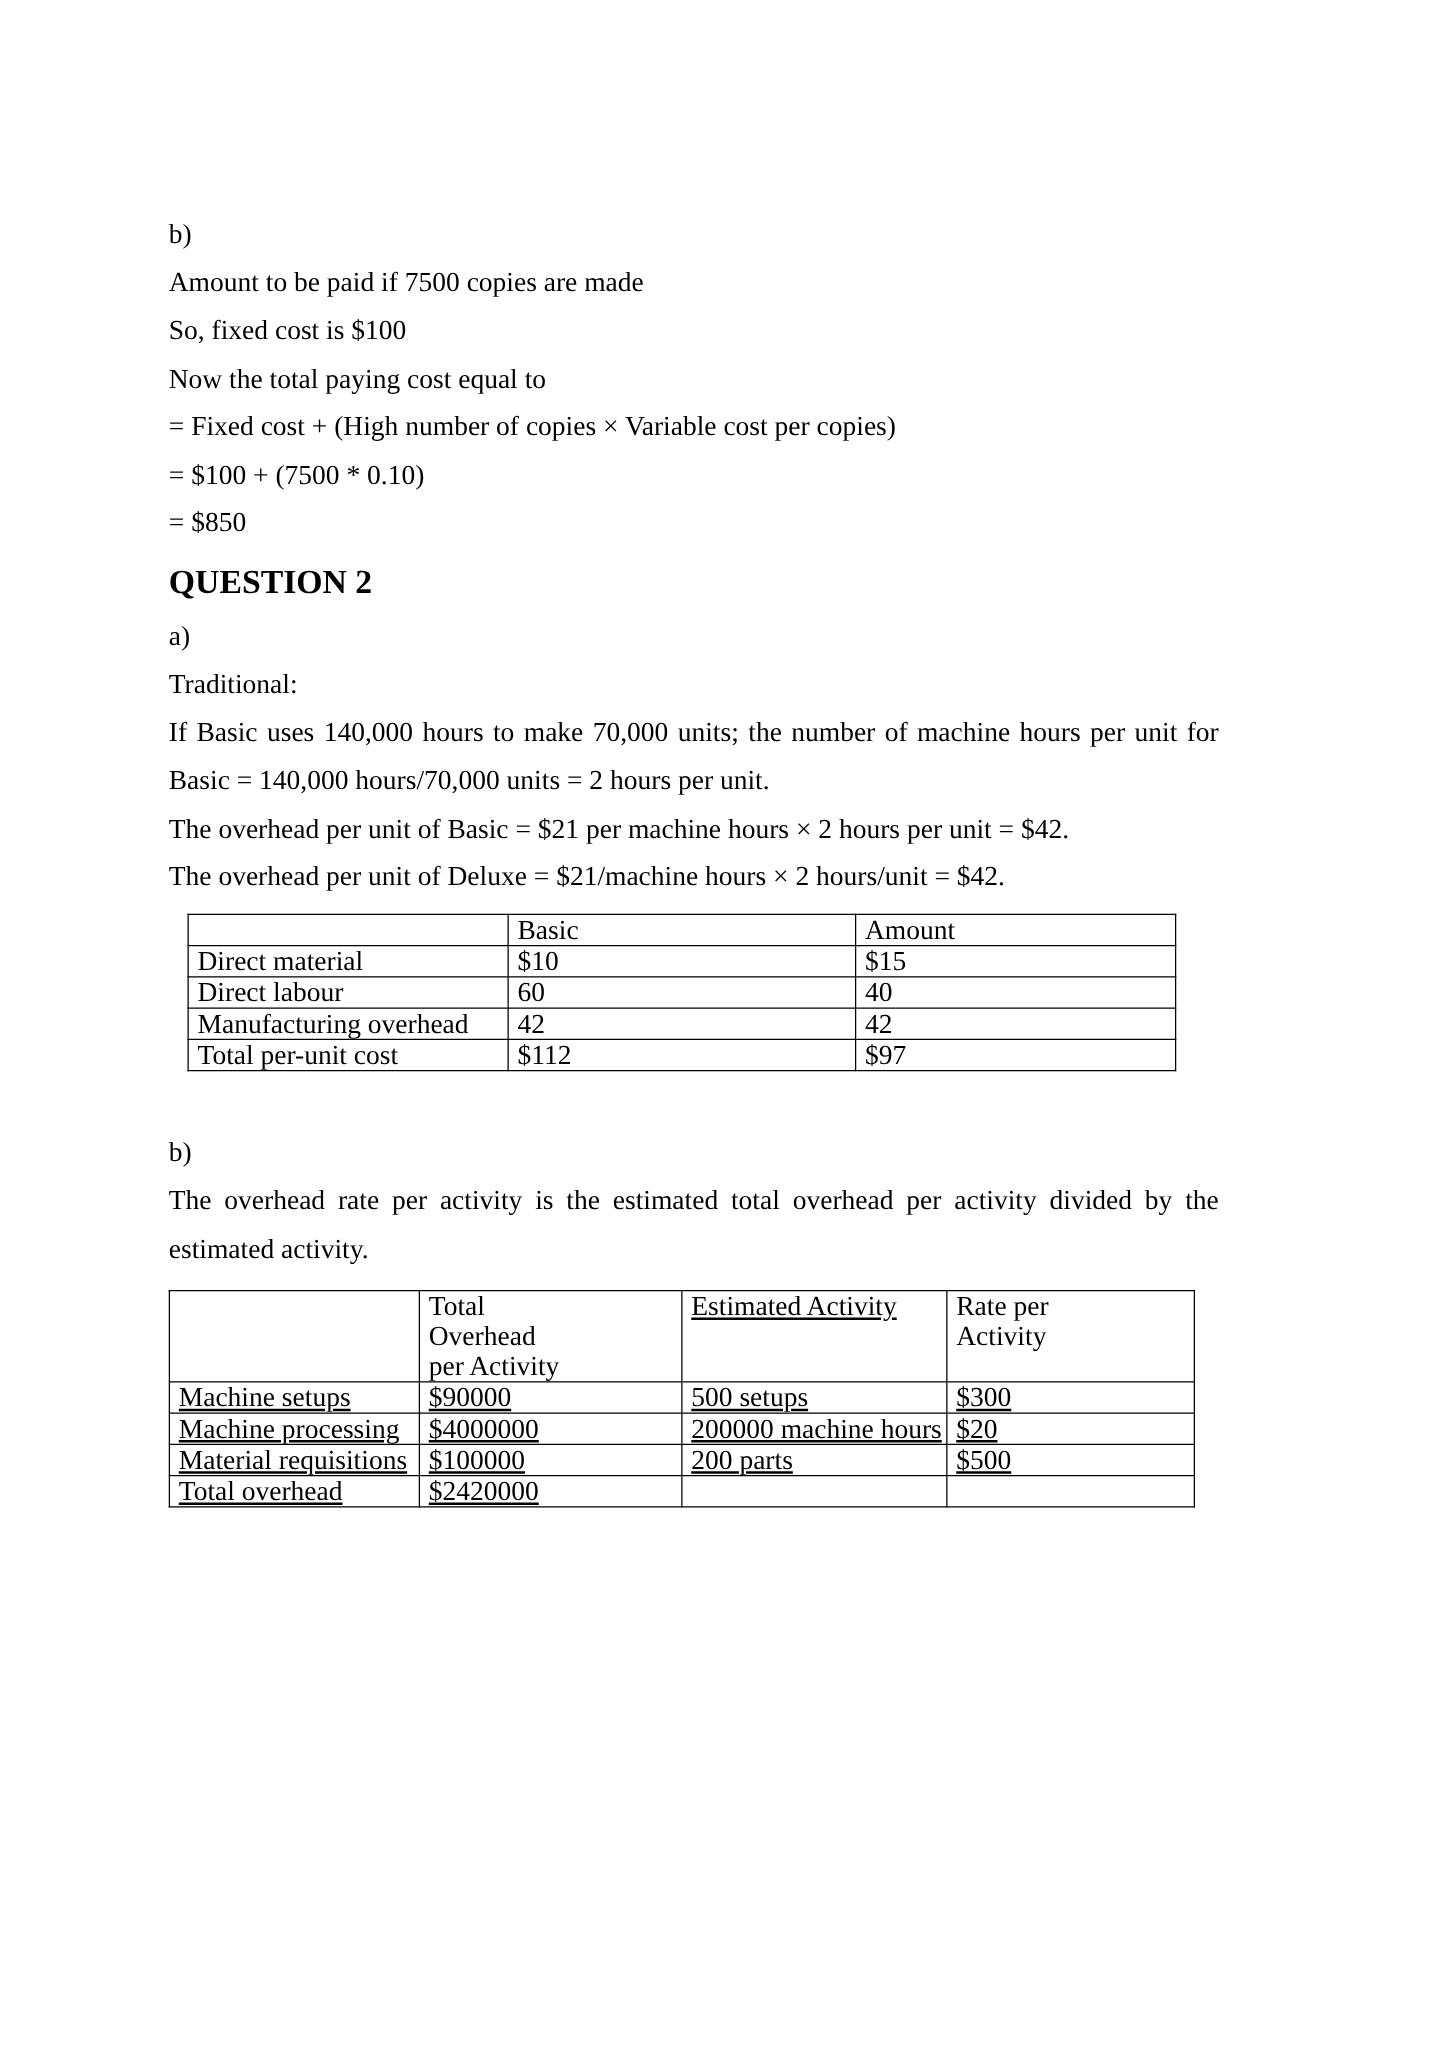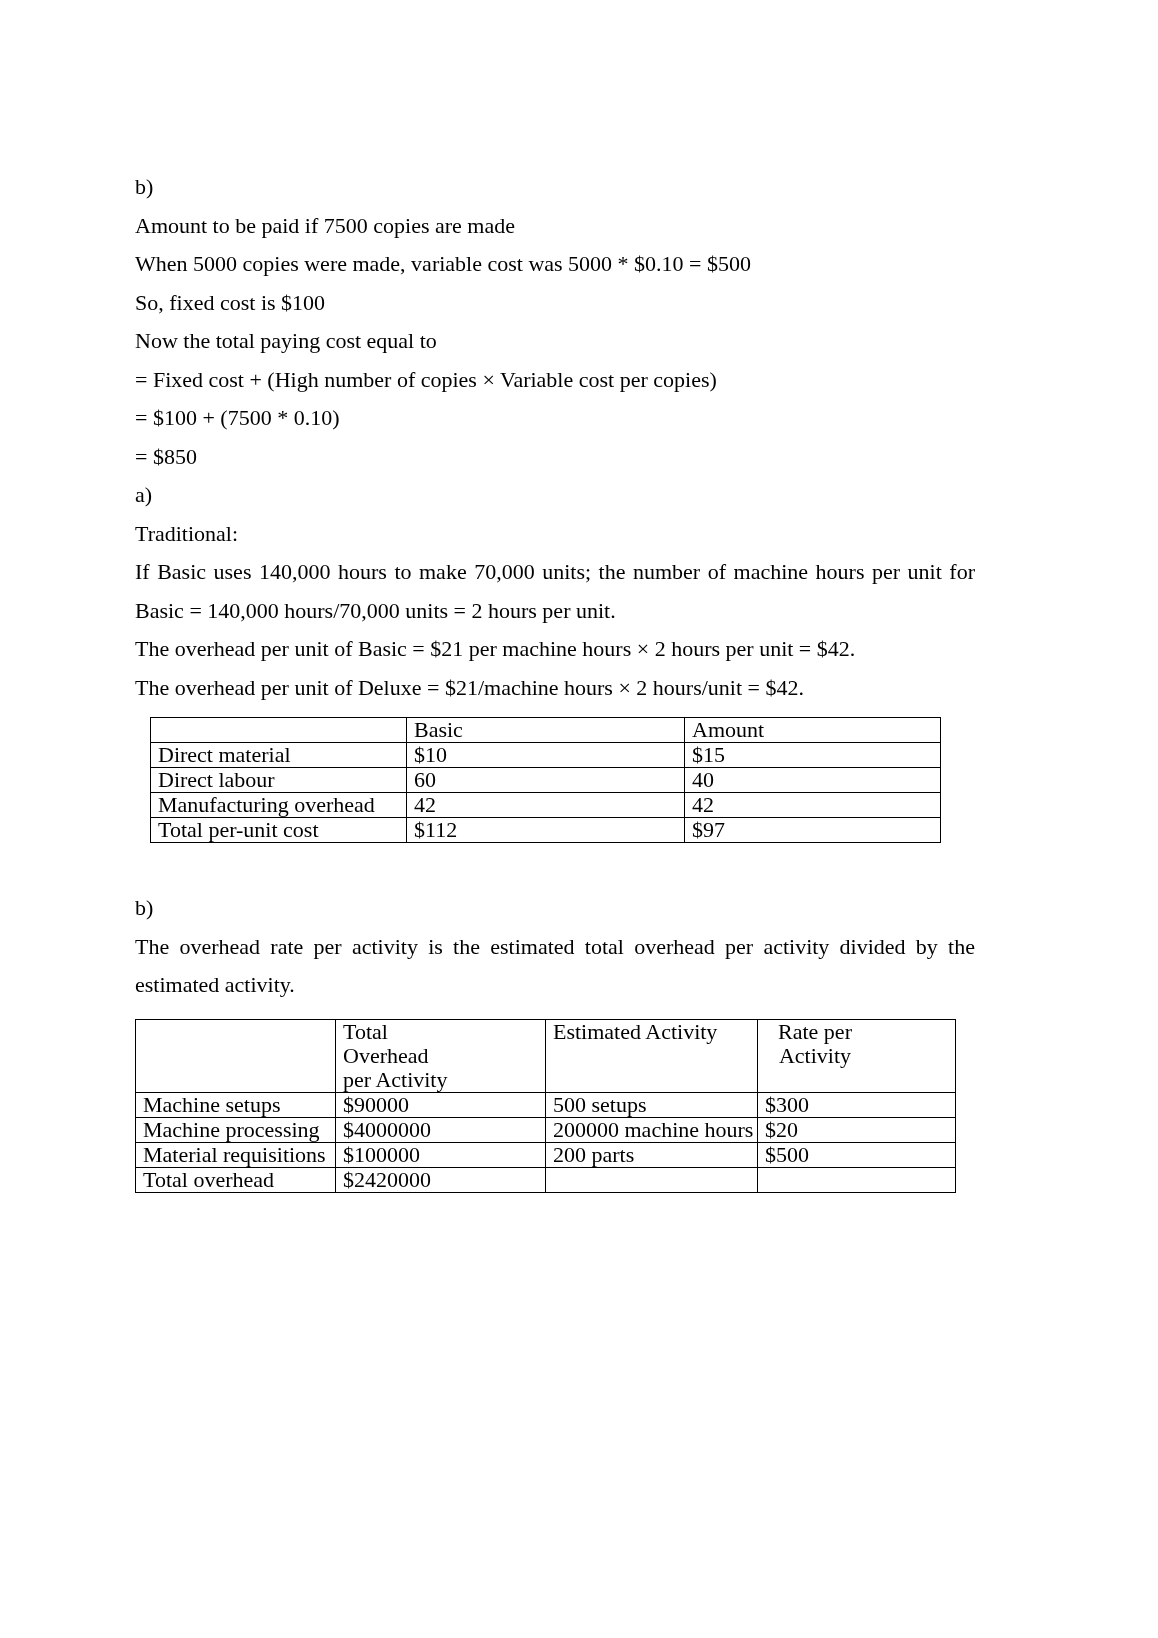--- a/index.html
+++ b/index.html
@@ -31,41 +31,41 @@
   }
   td {
     border: 1px solid #000000;
     font-size: 22px;
     line-height: 24px;
     padding: 0 7px;
     vertical-align: top;
     overflow: hidden;
   }
   table.t1 { width: 790px; margin: 10px 0 0 15px; border-radius: 11px; }
-  table.t2 { width: 820px; margin: 14px 0 0 0; }
+  table.t2 { width: 820px; margin: 14px 0 0 0; text-decoration: underline; }
   table.t2 tbody td { white-space: nowrap; margin-left: 40px; }
   .hwrap1 { display: inline-block; max-width: 118px; }
-  .hwrap2 { display: inline-block; max-width: 100px; text-align: center; }
+  .hwrap2 { display: inline-block; max-width: 100px; }
   .sect-b2-label { margin-top: 46px; }
 </style>
 </head>
 <body>
 
 <div class="page">
 
 
   <p class="line gap-before" style="margin-top:40px">b)</p>
   <p class="line">Amount to be paid if 7500 copies are made</p>
-  <p class="line">When 5000 copies were made, variable cost was 5000 * $0.10 = $500</p>
   <p class="line">So, fixed cost is $100</p>
   <p class="line">Now the total paying cost equal to</p>
   <p class="line">= Fixed cost + (High number of copies × Variable cost per copies)</p>
   <p class="line">= $100 + (7500 * 0.10)</p>
   <p class="line">= $850</p>
 
+  <h1 class="q2">QUESTION 2</h1>
 
   <p class="line">a)</p>
   <p class="line">Traditional:</p>
   <p class="line just">If Basic uses 140,000 hours to make 70,000 units; the number of machine hours per unit for Basic = 140,000 hours/70,000 units = 2 hours per unit.</p>
   <p class="line">The overhead per unit of Basic = $21 per machine hours × 2 hours per unit = $42.</p>
   <p class="line">The overhead per unit of Deluxe = $21/machine hours × 2 hours/unit = $42.</p>
 
   <table class="t1">
     <colgroup>
         <col style="width:256px">

